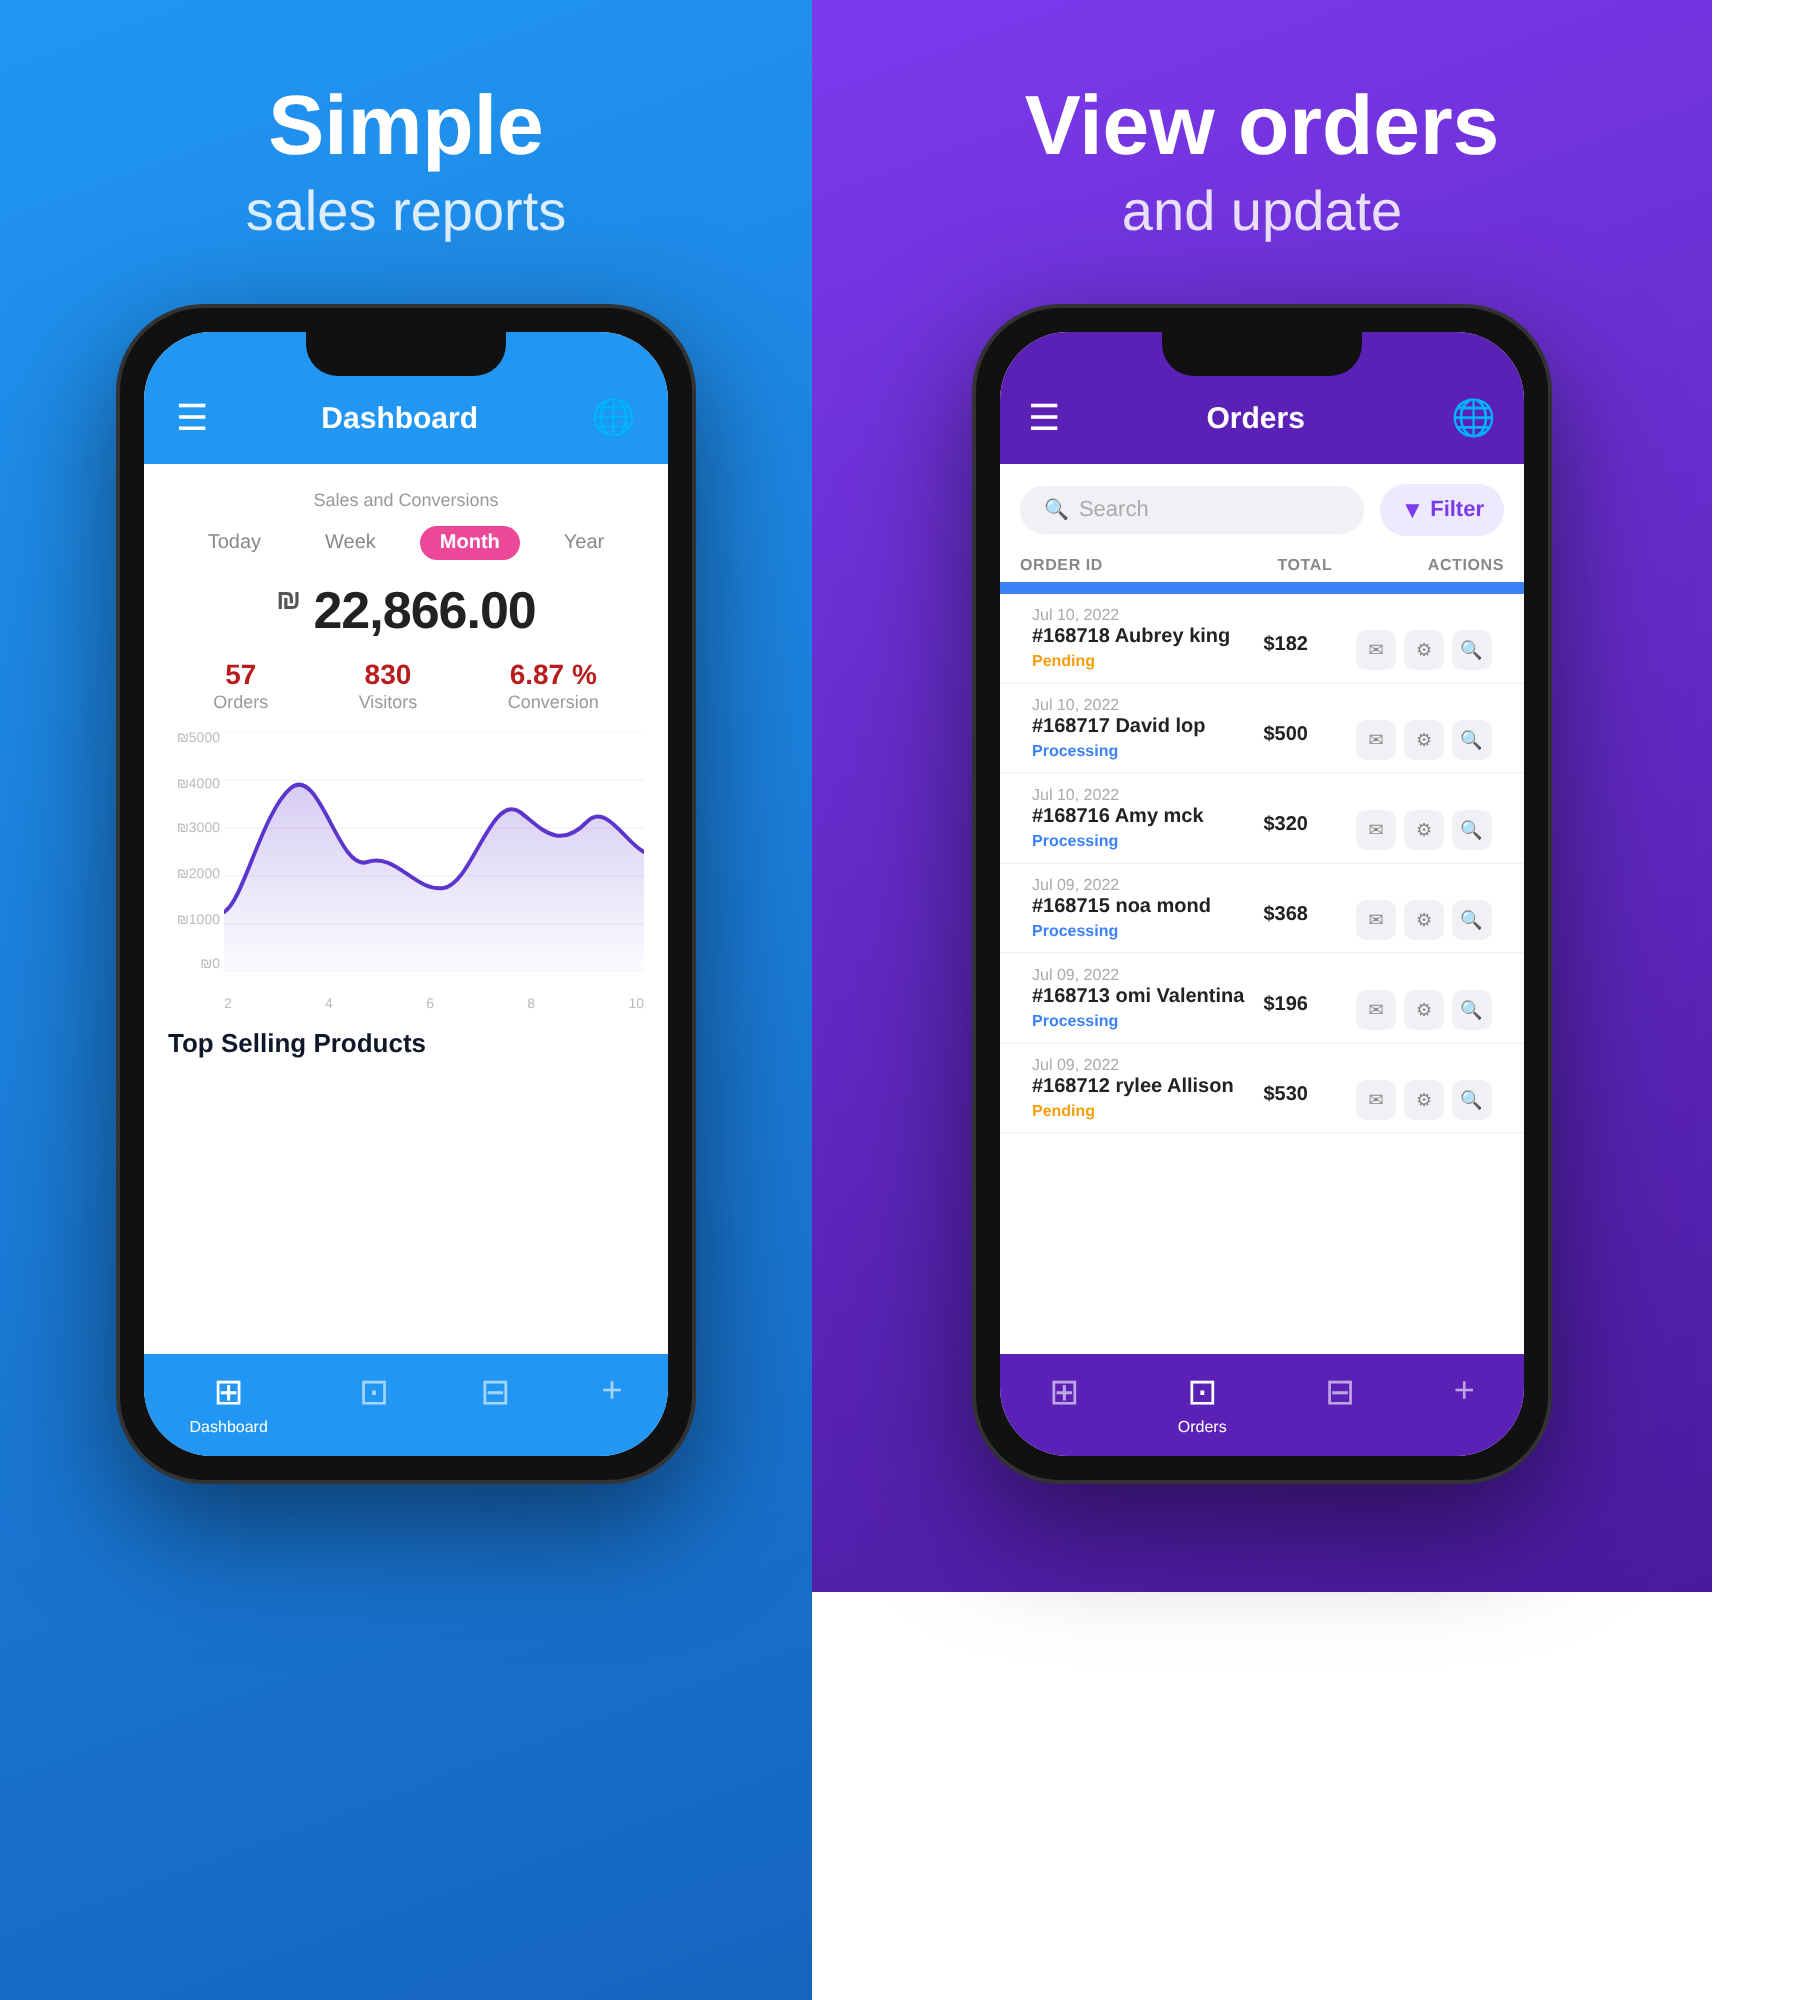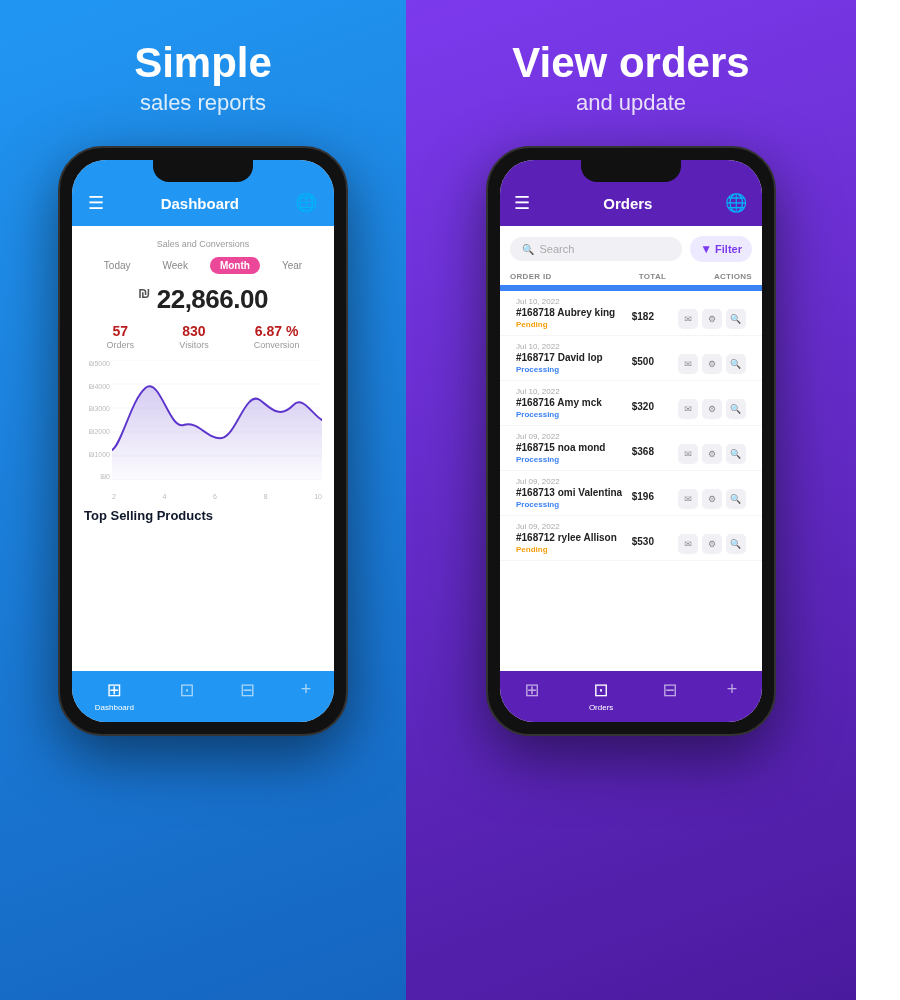--- a/index.html
+++ b/index.html
@@ -19,39 +19,39 @@
       display: flex;
       flex-direction: column;
       align-items: center;
       padding-top: 40px;
       position: relative;
     }
 
     
     .right-panel {
       width: 450px;
-      height: 1000px;
+      height: 796px;
       background: linear-gradient(160deg, #7c3aed 0%, #4a1a9e 100%);
       display: flex;
       flex-direction: column;
       align-items: center;
       padding-top: 40px;
       position: relative;
     }
 
     .panel-title {
       color: #fff;
       font-size: 42px;
       font-weight: 800;
       text-align: center;
       line-height: 1.1;
     }
     .panel-subtitle {
       color: rgba(255,255,255,0.85);
-      font-size: 22px;
+      font-size: 28px;
       font-weight: 400;
       margin-top: 4px;
       text-align: right;
     }
 
     
     .phone {
       width: 290px;
       height: 590px;
       background: #111;

